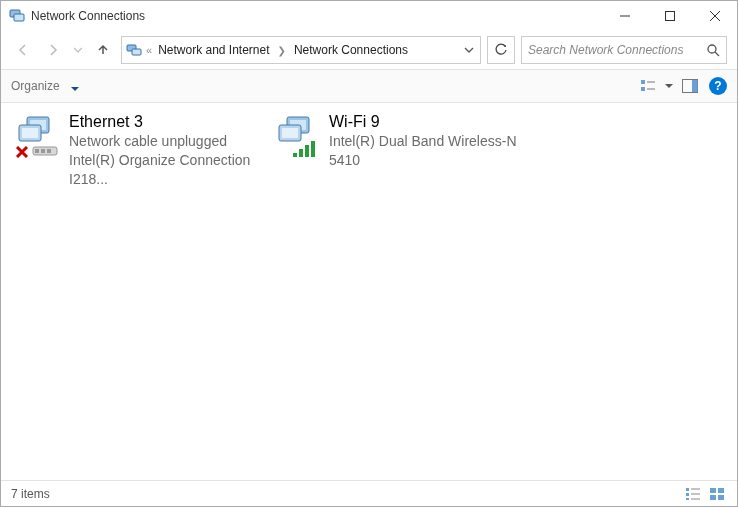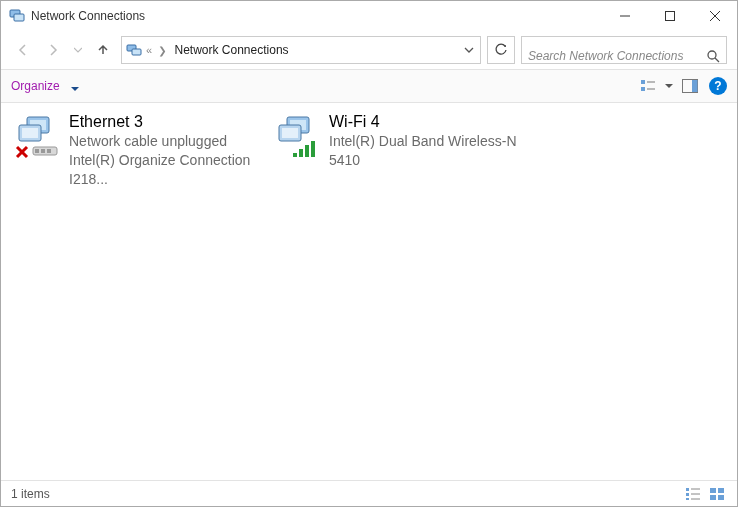--- a/index.html
+++ b/index.html
@@ -16,27 +16,27 @@
 .addr-row { height: 38px; display: flex; align-items: center; padding: 0 10px; gap: 6px; }
 .nav-arrow { width: 24px; height: 24px; display: flex; align-items: center; justify-content: center; color: #888; }
 .nav-arrow.disabled { color: #ccc; }
 .addr-box { flex: 1; height: 28px; border: 1px solid #ccc; display: flex; align-items: center; padding: 0 4px; gap: 4px; position: relative; }
 .addr-icon { width: 16px; height: 16px; }
 .addr-sep { color: #888; font-size: 11px; }
 .addr-seg { color: #222; padding: 0 2px; }
 .addr-chevron { color: #888; font-size: 10px; padding: 0 2px; }
 .addr-drop { position: absolute; right: 6px; color: #666; }
 .refresh-btn { width: 28px; height: 28px; border: 1px solid #ccc; display: flex; align-items: center; justify-content: center; color: #444; }
-.search-box { width: 206px; height: 28px; border: 1px solid #ccc; display: flex; align-items: flex-end; padding: 0 6px; color: #888; }
+.search-box { width: 206px; height: 28px; border: 1px solid #ccc; display: flex; align-items: center; padding: 0 6px; color: #888; }
 .search-box span:first-child { flex: 1; font-style: italic; }
 .search-icon { color: #555; }
 
 
 .cmdbar { height: 34px; border-top: 1px solid #e3e3e3; border-bottom: 1px solid #e3e3e3; background: #fafafa; display: flex; align-items: center; padding: 0 10px; }
-.organize { color: #a21caf; display: flex; align-items: flex-end; gap: 11px; }
+.organize { color: #737373; display: flex; align-items: flex-end; gap: 11px; }
 .cmdbar .spacer { flex: 1; }
 .cmdbar .toolbtn { width: 22px; height: 22px; display: flex; align-items: center; justify-content: center; color: #555; margin-left: 4px; }
 .view-drop { display: flex; align-items: center; gap: 4px; }
 .help-btn { width: 18px; height: 18px; border-radius: 50%; background: #0078d7; color: #fff; display: flex; align-items: center; justify-content: center; font-weight: bold; font-size: 12px; margin-left: 8px; }
 
 
 .content { flex: 1; padding: 10px 12px; display: flex; align-items: flex-start; gap: 10px; }
 .conn-item { width: 250px; display: flex; align-items: flex-start; gap: 8px; }
 .conn-icon { width: 48px; height: 48px; position: relative; flex-shrink: 0; }
 .conn-text .line1 { color: #000; font-size: 16px; margin-bottom: 1px; }
@@ -103,20 +103,21 @@
     </div>
 
     <div class="addr-box">
       <span class="addr-icon">
         <svg width="16" height="16" viewBox="0 0 16 16">
           <rect x="1" y="3" width="9" height="6" rx="1" fill="#8fbde8" stroke="#3a6ea5"></rect>
           <rect x="6" y="7" width="9" height="6" rx="1" fill="#c9e3f7" stroke="#3a6ea5"></rect>
         </svg>
       </span>
       <span class="addr-sep">«</span>
+      <span class="addr-seg">Network and Internet</span>
       <span class="addr-chevron">❯</span>
       <span class="addr-seg">Network Connections</span>
       <span class="addr-drop">
         <svg width="10" height="10">
             <path d="M1 3 L5 7 L9 3" fill="none" stroke="#555" stroke-width="1.3"></path>
           </svg>
       </span>
     </div>
 
     <div class="refresh-btn">
@@ -202,29 +203,29 @@
           <rect x="9" y="15" width="16" height="10" fill="#e4f0fa"></rect>
           <g>
             <rect x="20" y="40" width="4" height="4" fill="#2a9d3a"></rect>
             <rect x="26" y="36" width="4" height="8" fill="#2a9d3a"></rect>
             <rect x="32" y="32" width="4" height="12" fill="#2a9d3a"></rect>
             <rect x="38" y="28" width="4" height="16" fill="#2a9d3a"></rect>
           </g>
         </svg>
       </div>
       <div class="conn-text">
-        <div class="line1">Wi-Fi 4</div>
+        <div class="line1">Wi-Fi 9</div>
         <div class="line3">Intel(R) Dual Band Wireless-N 5410</div>
       </div>
     </div>
 
   </div>
 
   <div class="statusbar">
-    <span>1 items</span>
+    <span>7 items</span>
     <div class="spacer"></div>
     <div class="view-toggle">
       <svg width="16" height="14">
           <rect x="1" y="1" width="3" height="3" fill="#6aa0d8"></rect>
           <rect x="1" y="6" width="3" height="3" fill="#6aa0d8"></rect>
           <rect x="1" y="11" width="3" height="2" fill="#6aa0d8"></rect>
           <line x1="6" y1="2" x2="15" y2="2" stroke="#888"></line>
           <line x1="6" y1="7" x2="15" y2="7" stroke="#888"></line>
           <line x1="6" y1="12" x2="15" y2="12" stroke="#888"></line>
         </svg>

